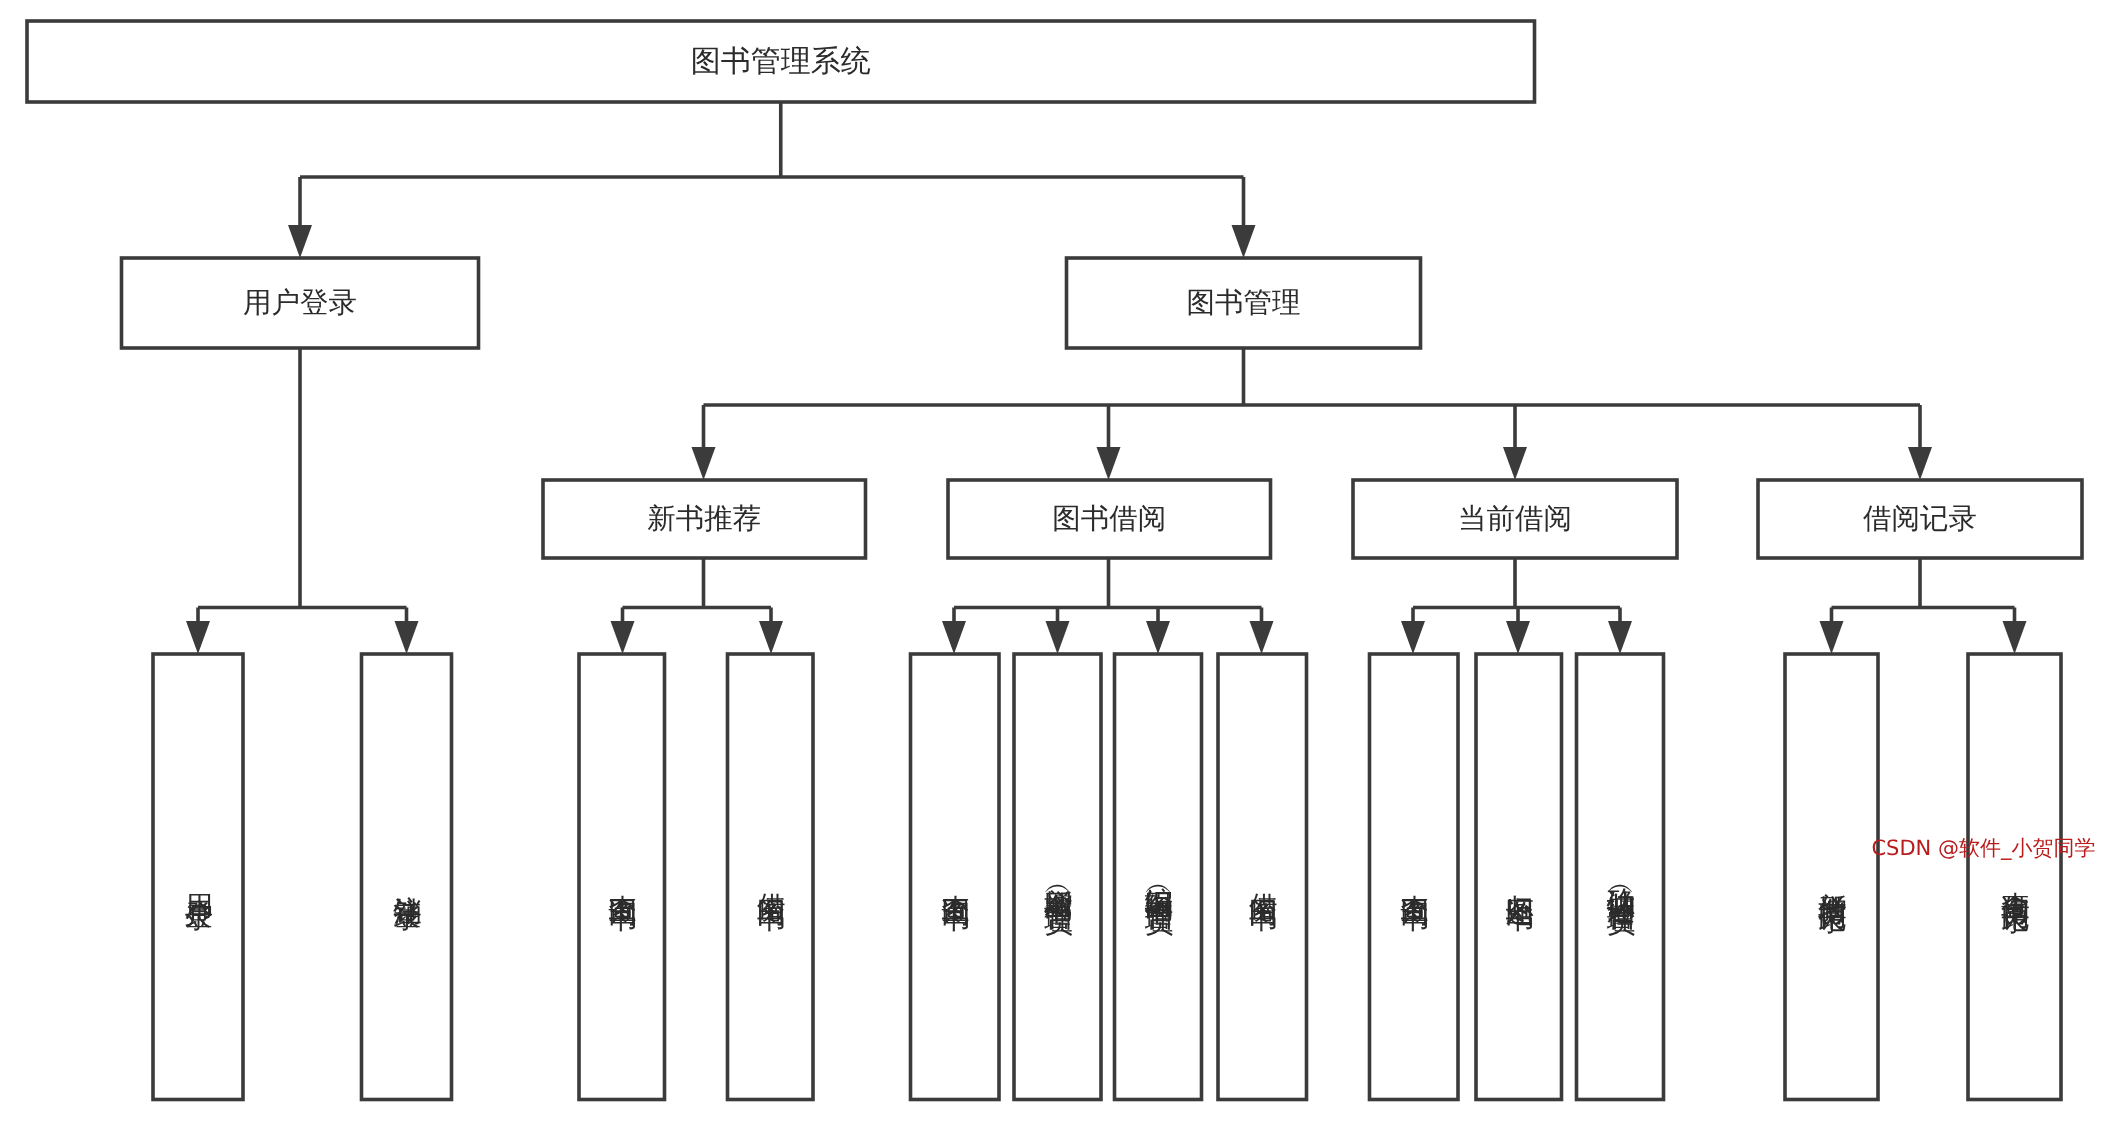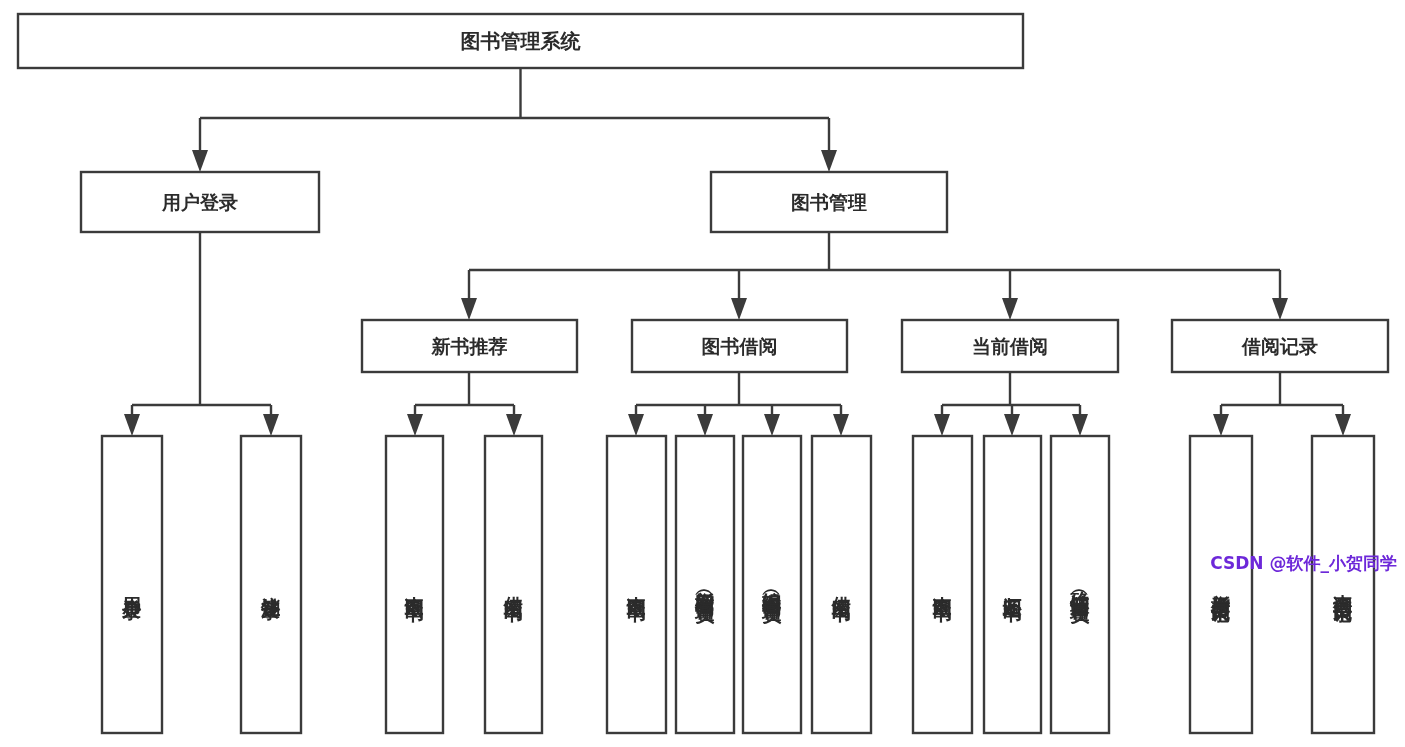--- a/index.html
+++ b/index.html
@@ -11,21 +11,20 @@
     width: 1405px;
     height: 747px;
     font-family: "DejaVu Sans", "Liberation Sans", sans-serif;
     overflow: hidden;
   }
   #diagram-root {
     position: relative;
     width: 1405px;
     height: 579px;
     background: #ffffff;
-    font-weight: bold;
   }
   svg#flow-svg {
     position: absolute;
     left: 0;
     top: 0;
     width: 1405px;
     height: 747px;
   }
   .node-box {
     fill: #ffffff;
@@ -63,22 +62,22 @@
     text-align: center;
     white-space: nowrap;
     pointer-events: none;
     user-select: none;
   }
   .watermark {
     position: absolute;
     right: 8px;
     bottom: 4px;
     font-family: "DejaVu Sans", "Liberation Sans", sans-serif;
-    font-size: 17px;
-    color: #6d28d9;
+    font-size: 14px;
+    color: #b91c1c;
     white-space: nowrap;
     user-select: none;
     text-align: center;
   }
 </style>
 </head>
 <body>
 
 <div id="diagram-root">
 

